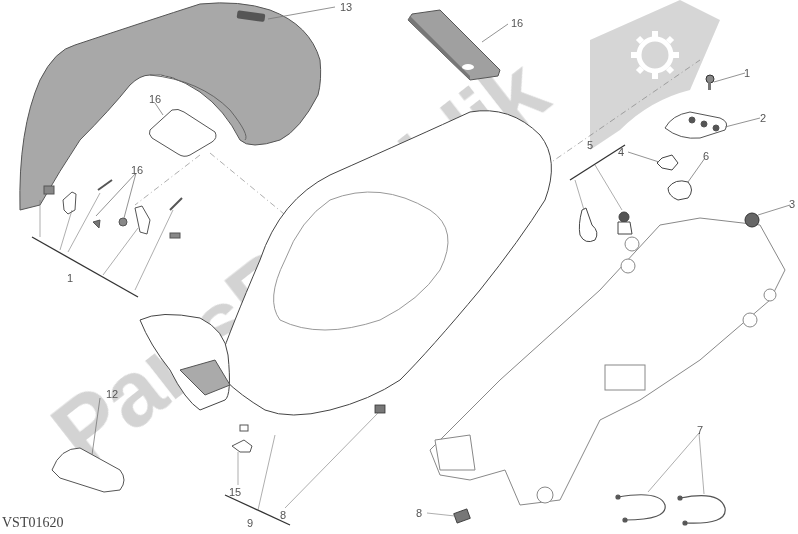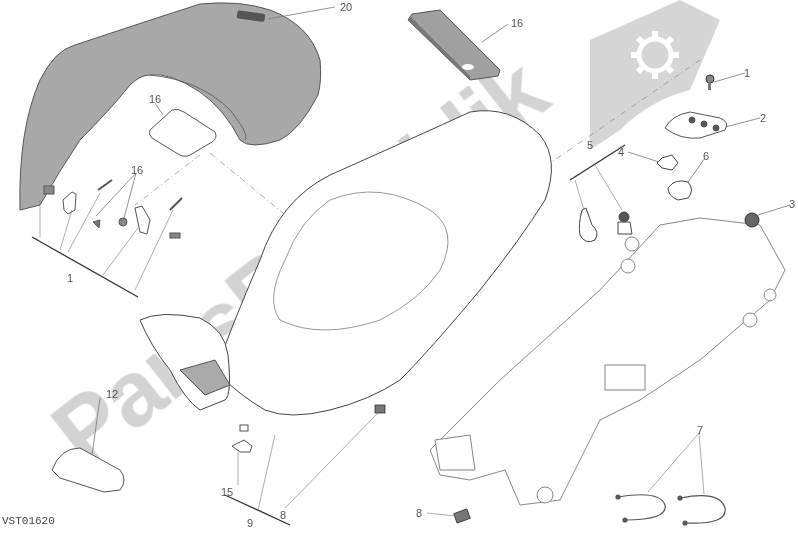--- a/index.html
+++ b/index.html
@@ -17,22 +17,22 @@
     font-family: "Liberation Sans", sans-serif;
     font-size: 11px;
     color: #555555;
     line-height: 1;
     cursor: pointer;
   }
   .code {
     position: absolute;
     left: 2px;
     top: 515px;
-    font-family: Liberation Mono, monospace;
-    font-size: 11px;
+    font-family: Liberation Serif, serif;
+    font-size: 14px;
     color: #444444;
   }
 </style>
 </head>
 <body>
 
 <div class="canvas">
   <svg class="diagram" width="798" height="534" viewBox="0 0 798 534">
 
     <g fill="#cfcfcf" opacity="0.85">
@@ -180,19 +180,19 @@
   <span class="callout" style="left:618px;top:147px">4</span>
   <span class="callout" style="left:587px;top:140px">5</span>
   <span class="callout" style="left:703px;top:151px">6</span>
   <span class="callout" style="left:697px;top:425px">7</span>
   <span class="callout" style="left:280px;top:510px">8</span>
   <span class="callout" style="left:416px;top:508px">8</span>
   <span class="callout" style="left:247px;top:518px">9</span>
   <span class="callout" style="left:67px;top:273px">1</span>
   <span class="callout" style="left:131px;top:165px">16</span>
   <span class="callout" style="left:106px;top:389px">12</span>
-  <span class="callout" style="left:340px;top:2px">20</span>
+  <span class="callout" style="left:340px;top:2px">13</span>
   <span class="callout" style="left:511px;top:18px">16</span>
-  <span class="callout" style="left:221px;top:487px">15</span>
+  <span class="callout" style="left:229px;top:487px">15</span>
   <span class="callout" style="left:149px;top:94px">16</span>
 
   <span class="code">VST01620</span>
 </div>
 
 </body></html>

